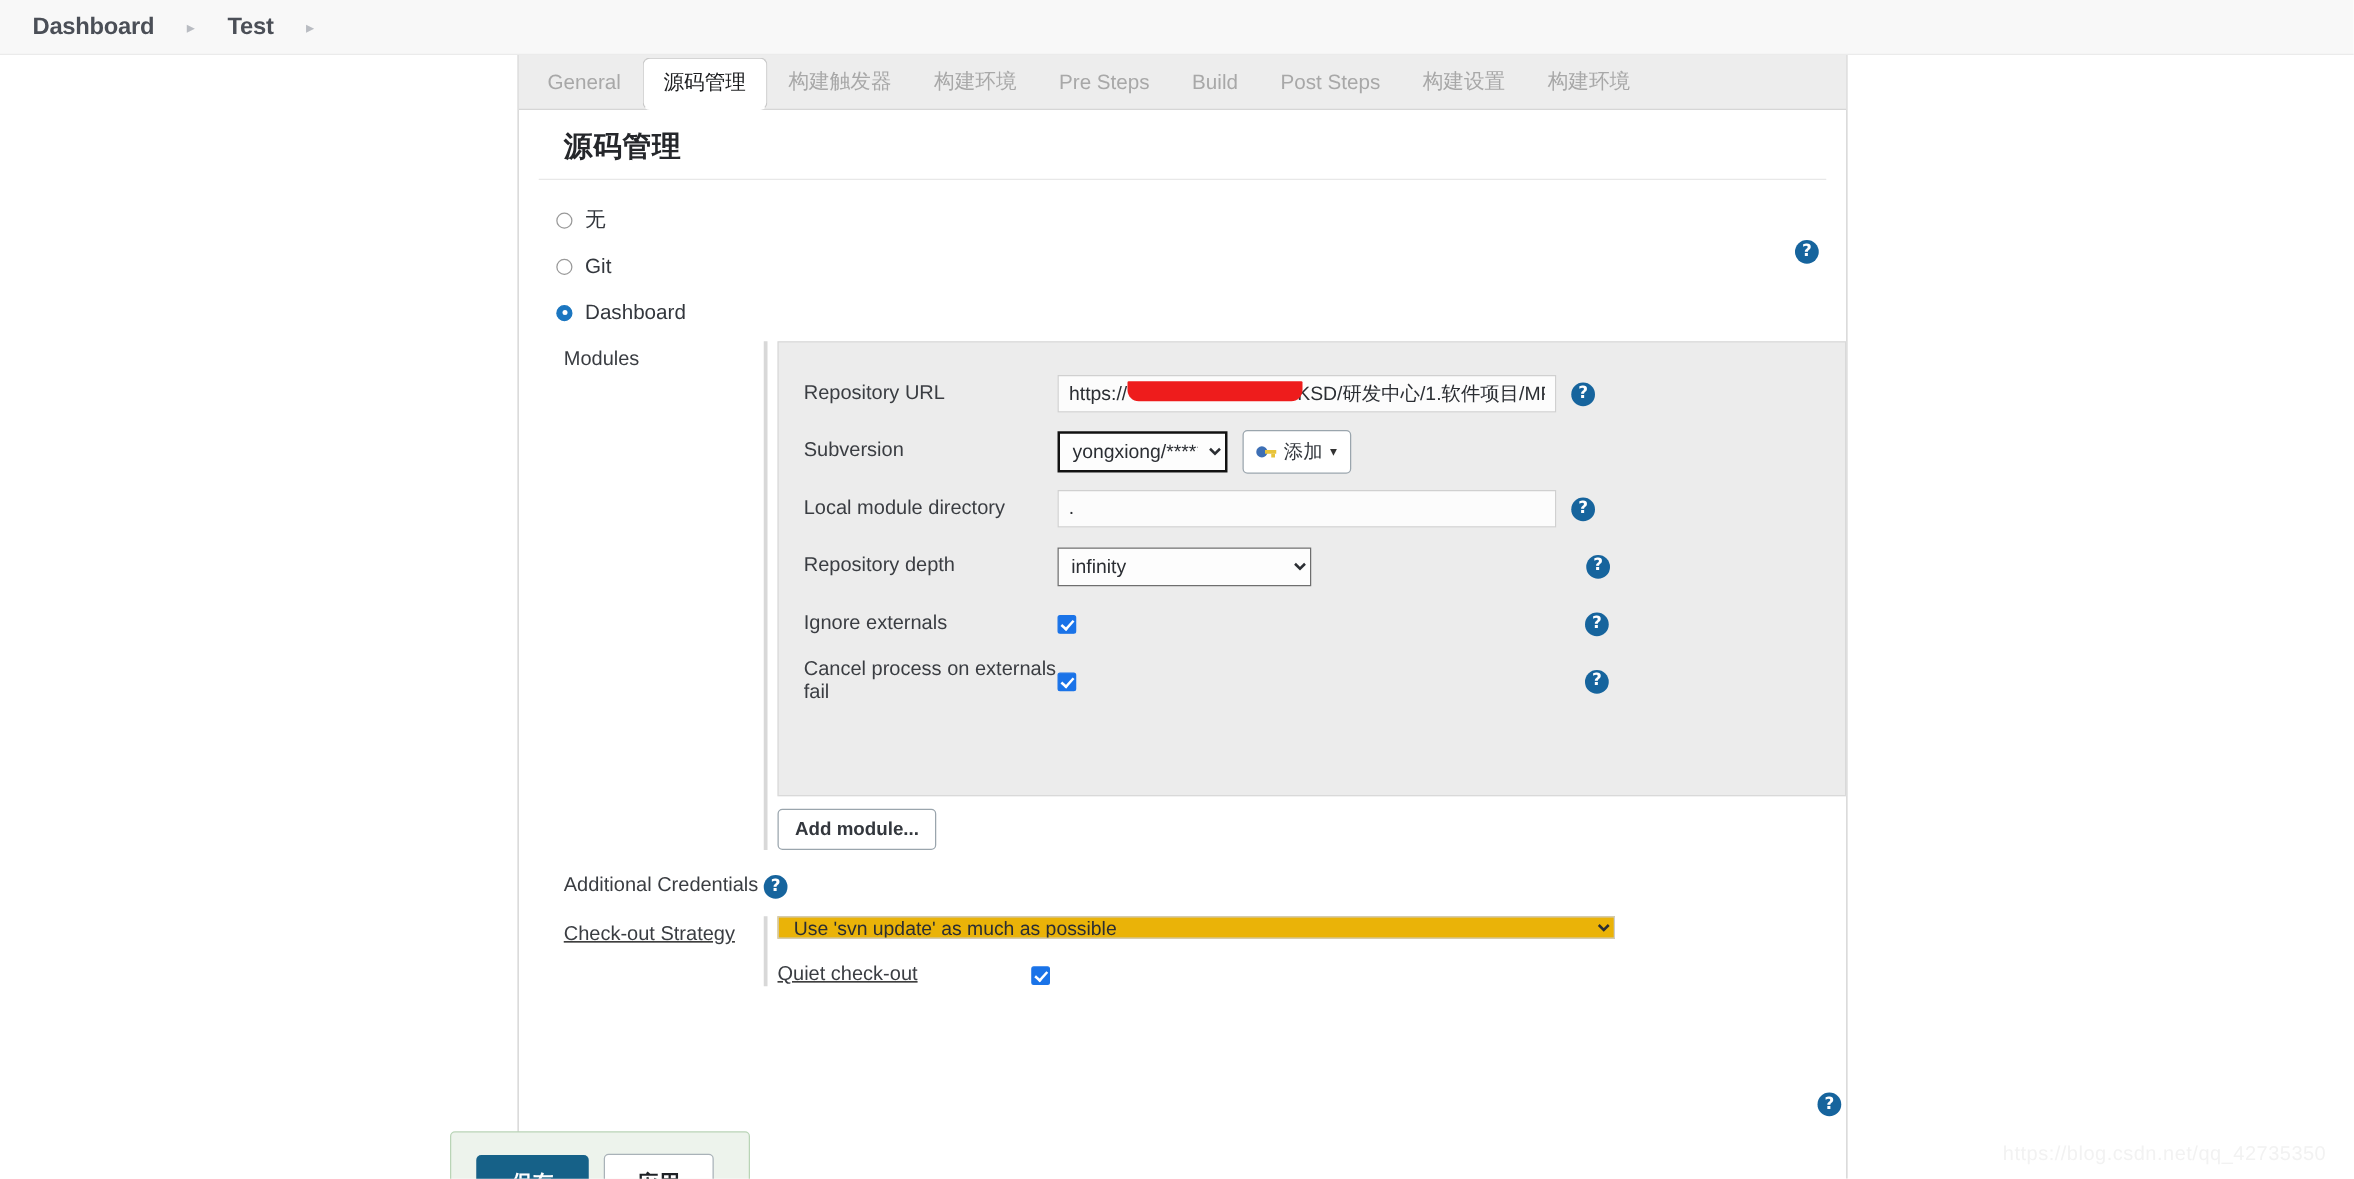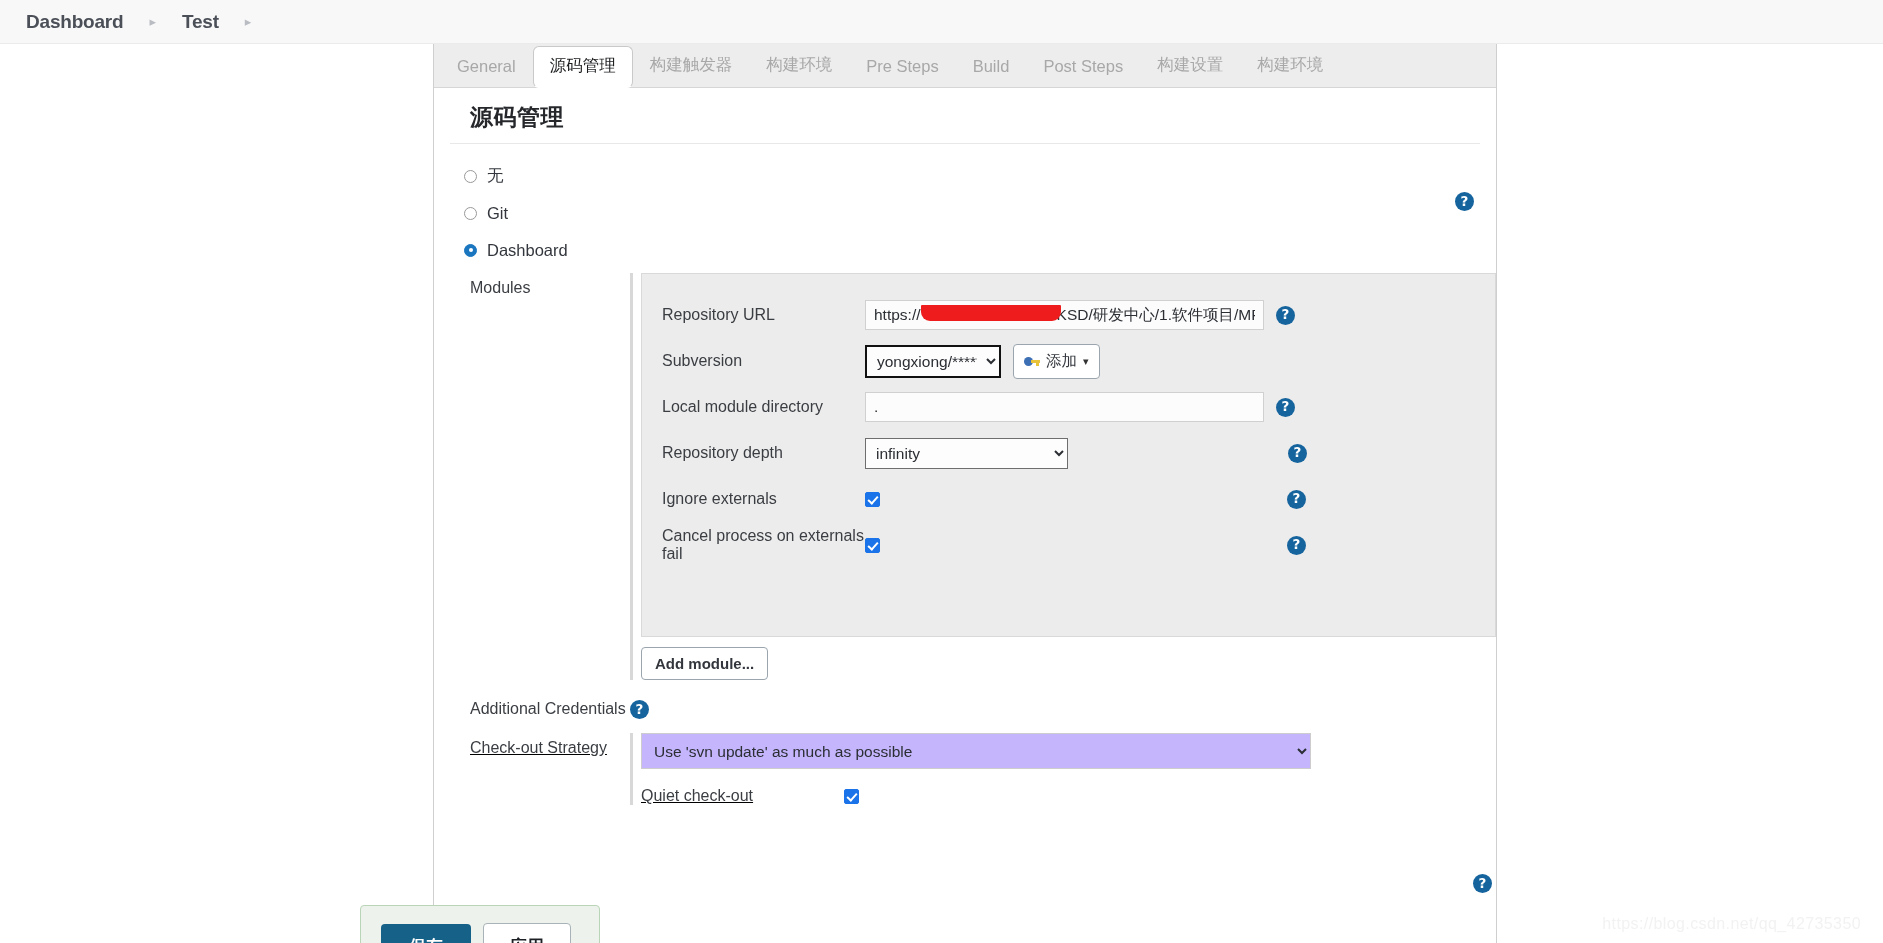--- a/index.html
+++ b/index.html
@@ -39,21 +39,21 @@
   .page {
     position: relative;
     width: 1883px;
     height: 899px;
     background: #ffffff;
   }
 
   
   .config-panel {
     position: absolute;
-    left: 433px;
+    left: 414px;
     top: 0px;
     width: 1064px;
     height: 899px;
     background: #ffffff;
     border-left: 1px solid #cfcfcf;
     border-right: 1px solid #cfcfcf;
   }
 
   
   .tab-bar {
@@ -269,24 +269,24 @@
   
   .strategy-wrap { padding-left: 18px; margin-top: 14px; position: relative; text-decoration: underline; }
   .strategy-row { display: flex; align-items: flex-start; }
   .strategy-label {
     width: 178px; flex: none;
     font-size: 16px; color: #3a3d42;
     padding-left: 18px; padding-top: 6px;
   }
   .strategy-ctl { flex: 1; border-left: 3px solid #d8d8d8; padding-left: 8px; }
   select.strategy-select {
-    width: 670px; height: 36px;
+    width: 670px; height: 18px;
     font-size: 15.5px;
     border: 1px solid #cdcdcd;
-    background: #c4b5fd;
+    background: #eab308;
     color: #2b2e33;
     padding: 0 8px;
     font-family: "Liberation Sans", sans-serif;
   }
   .strategy-desc {
     font-size: 15.5px;
     color: #34373c;
     line-height: 1.38;
     width: 672px;
     margin-top: 11px;

